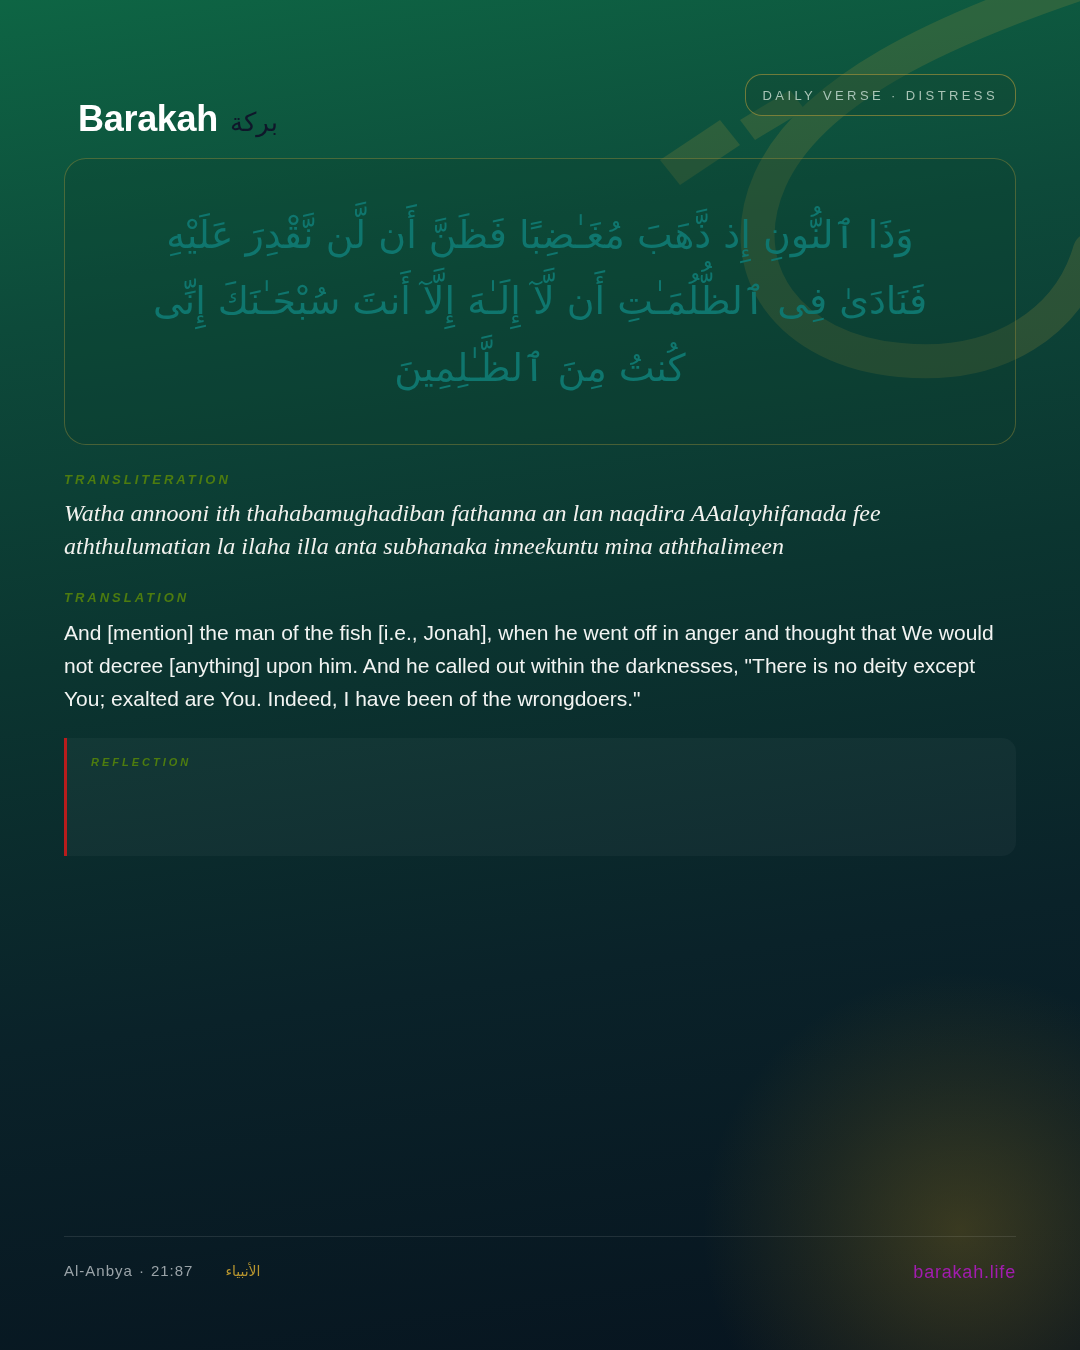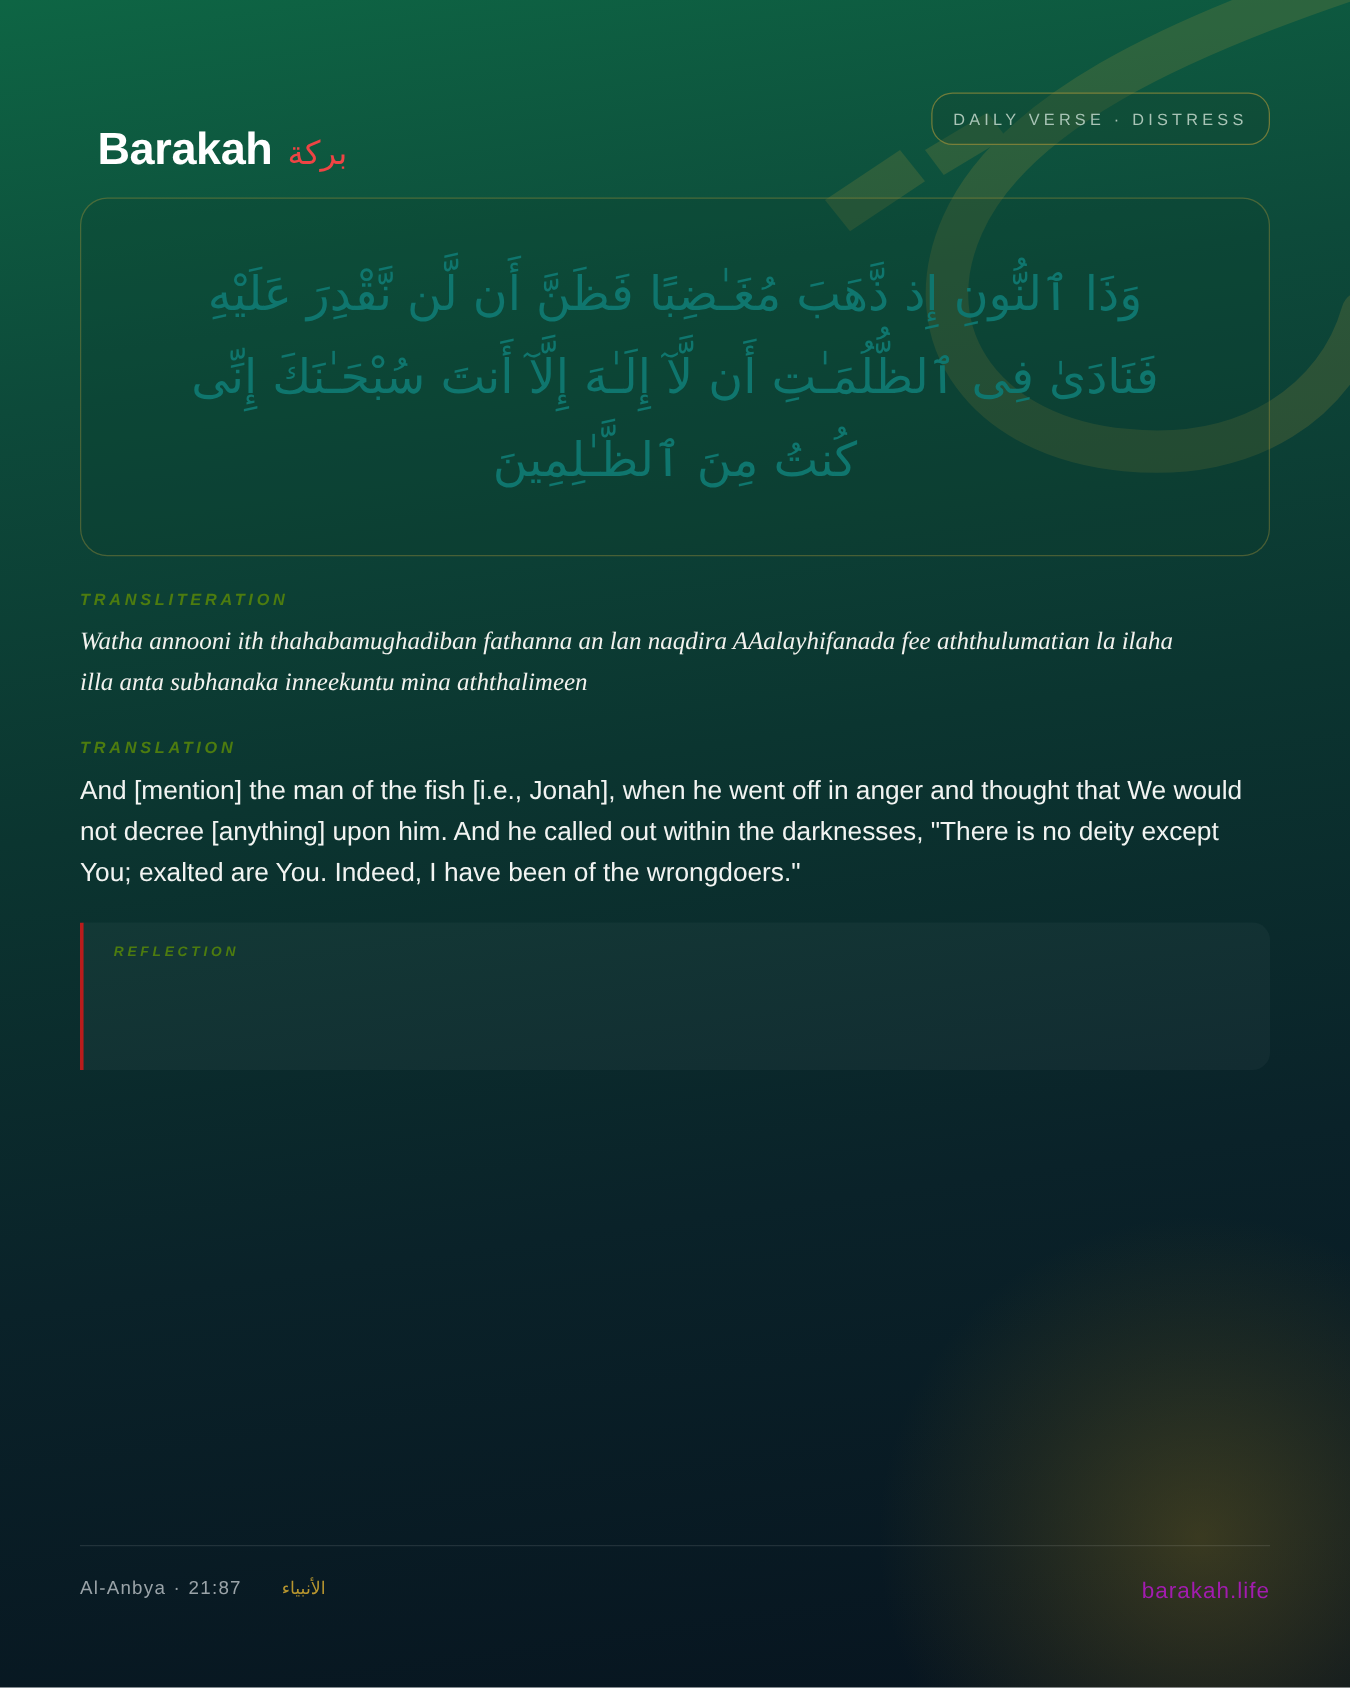--- a/index.html
+++ b/index.html
@@ -57,21 +57,21 @@
     .brand-name {
       font-size: 36px;
       font-weight: 700;
       color: #ffffff;
       letter-spacing: -0.3px;
     }
     .brand-arabic {
       margin-left: 12px;
       font-family: "DejaVu Sans", sans-serif;
       font-size: 26px;
-      color: #ef4444;
+      color: #0f172a;
     }
     .badge {
       position: absolute;
       right: 0;
       top: 8px;
       height: 32px;
       padding: 4px 17px;
       border: 1px solid rgba(190,160,60,0.55);
       border-radius: 17px;
       display: flex;
@@ -114,21 +114,21 @@
       font-style: italic;
     }
     .translit-label { position: absolute; top: 472px; left: 0; }
     .translit-text {
       position: absolute;
       top: 497px;
       left: 0;
       width: 900px;
       font-family: "Liberation Serif", "DejaVu Serif", serif;
       font-style: italic;
-      font-size: 20px;
+      font-size: 24px;
       line-height: 33px;
       color: #f2f2ee;
     }
     .transl-label { position: absolute; top: 590px; left: 0; }
     .transl-text {
       position: absolute;
       top: 616px;
       left: 0;
       width: 952px;
       font-size: 21px;

